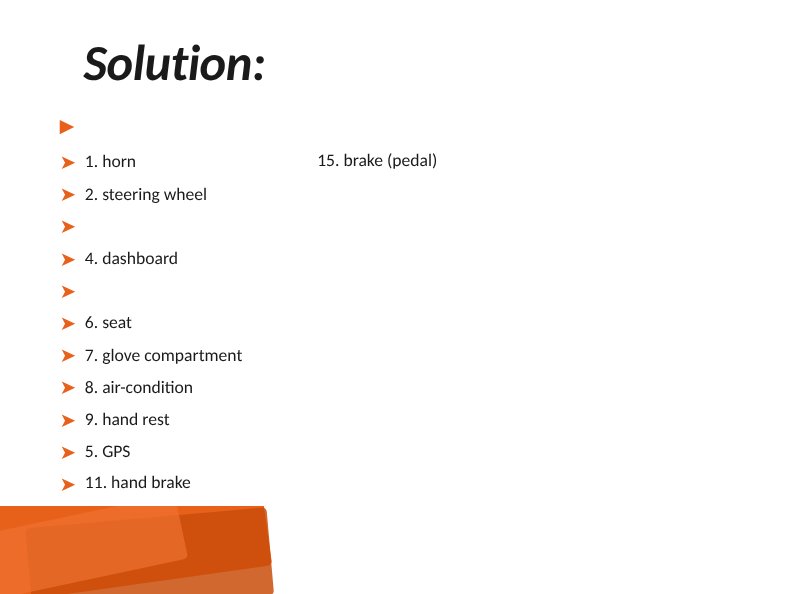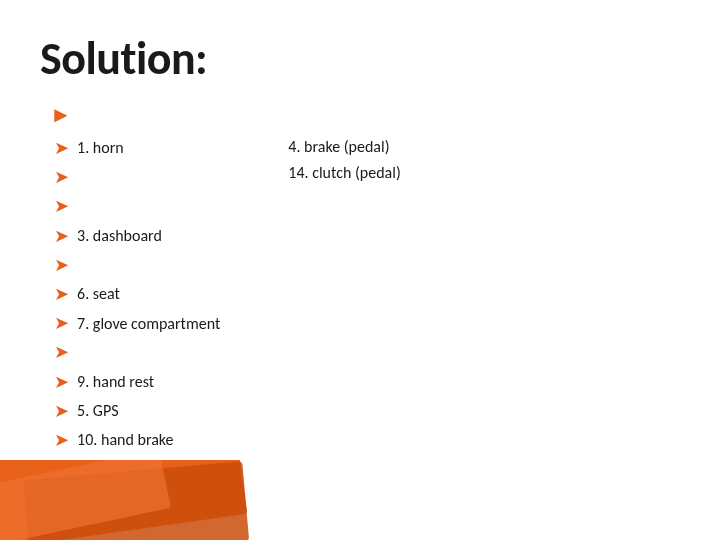--- a/index.html
+++ b/index.html
@@ -20,20 +20,22 @@
       position: relative;
       padding: 30px 40px 0 40px;
     }
 
     .title {
       font-size: 46px;
       font-weight: 900;
       color: #1a1a1a;
       margin-bottom: 18px;
       letter-spacing: -0.5px;
+      font-style: italic;
+      margin-left: 36px;
     }
 
     .section-header {
       display: flex;
       align-items: center;
       margin-bottom: 10px;
       margin-left: 10px;
     }
 
     .section-arrow {
@@ -159,69 +161,67 @@
 
   <div class="content-area">
     <div class="list-column">
       <ul class="list-items" id="left-list">
           <li>
             <span class="bullet">➤</span>
             <span>1. horn</span>
           </li>
           <li>
             <span class="bullet">➤</span>
-          </li>
-          <li>
-            <span class="bullet">➤</span>
-          </li>
-          <li>
-            <span class="bullet">➤</span>
-            <span>3. dashboard</span>
+            <span>2. steering wheel</span>
+          </li>
+          <li>
+            <span class="bullet">➤</span>
+          </li>
+          <li>
+            <span class="bullet">➤</span>
+            <span>4. dashboard</span>
           </li>
           <li>
             <span class="bullet">➤</span>
           </li>
           <li>
             <span class="bullet">➤</span>
             <span>6. seat</span>
           </li>
           <li>
             <span class="bullet">➤</span>
             <span>7. glove compartment</span>
           </li>
           <li>
             <span class="bullet">➤</span>
+            <span>8. air-condition</span>
           </li>
           <li>
             <span class="bullet">➤</span>
             <span>9. hand rest</span>
           </li>
           <li>
             <span class="bullet">➤</span>
             <span>5. GPS</span>
           </li>
           <li>
             <span class="bullet">➤</span>
-            <span>10. hand brake</span>
+            <span>11. hand brake</span>
           </li>
           <li>
             <span class="bullet">➤</span>
             <span>12. accelerator</span>
           </li>
         </ul>
     </div>
     <div class="right-column">
       <ul class="list-items" id="right-list">
           <li>
             <span class="bullet"></span>
-            <span>4. brake (pedal)</span>
-          </li>
-          <li>
-            <span class="bullet"></span>
-            <span>14. clutch (pedal)</span>
+            <span>15. brake (pedal)</span>
           </li>
         </ul>
     </div>
   </div>
 
   <div class="bottom-decoration">
     <div class="orange-shape"></div>
     <div class="orange-shape-2"></div>
     <div class="orange-shape-3"></div>
   </div>

